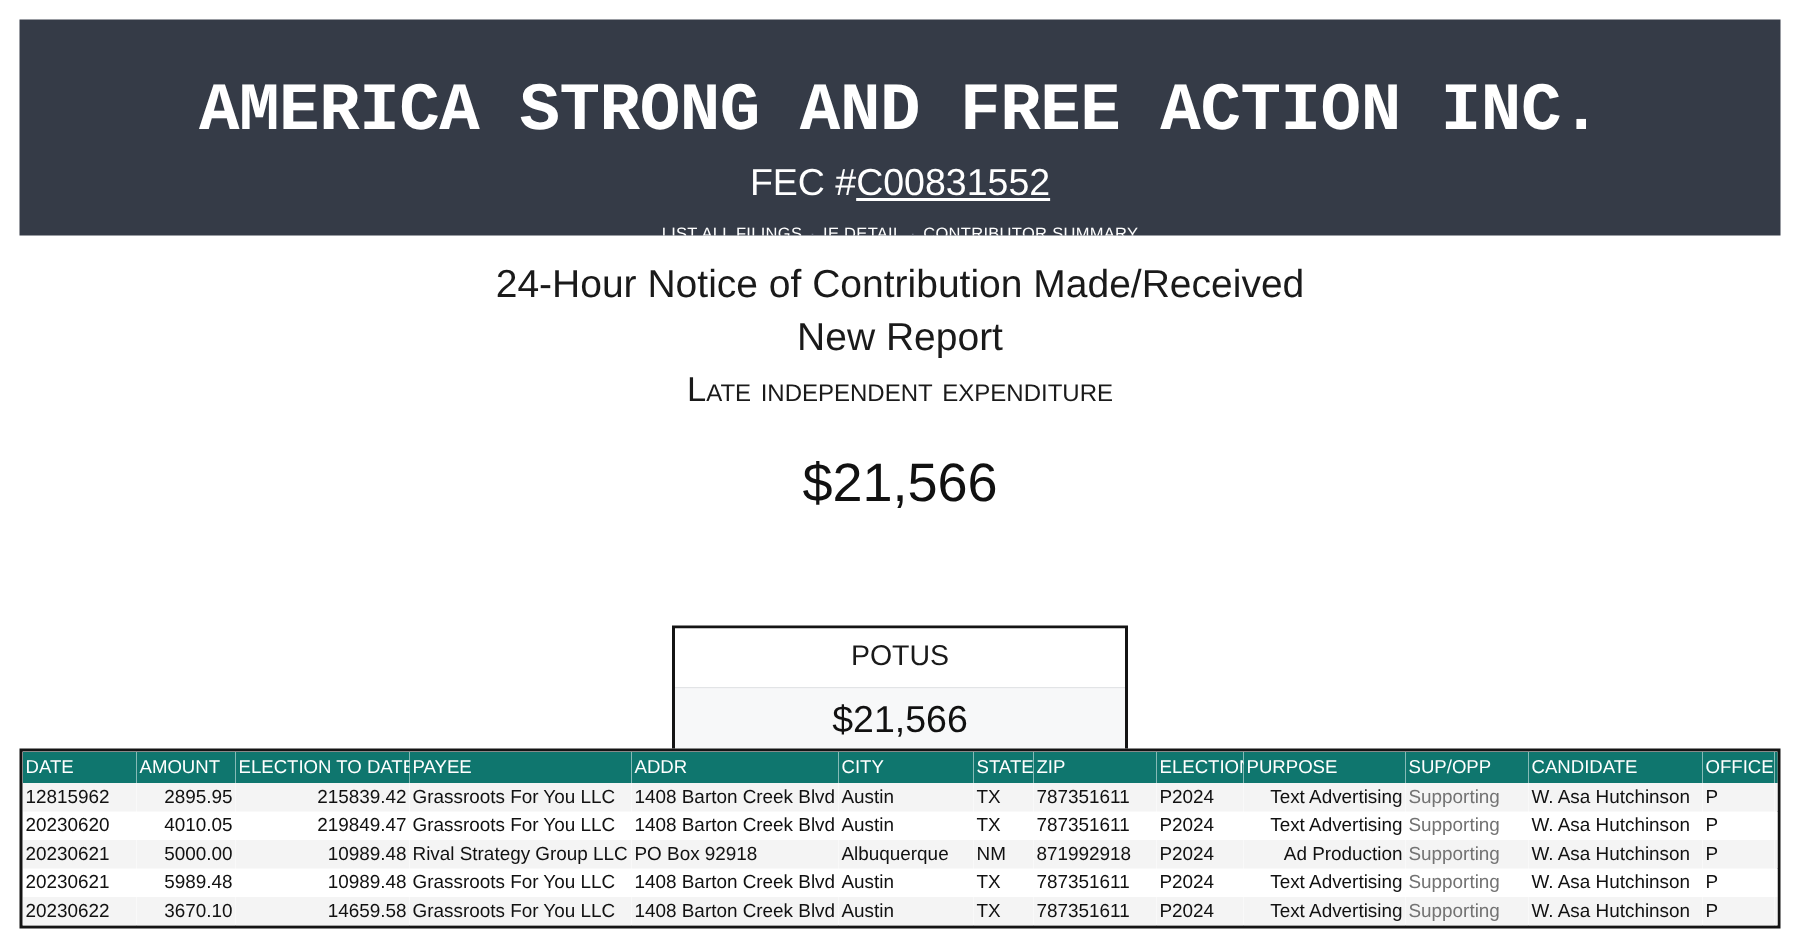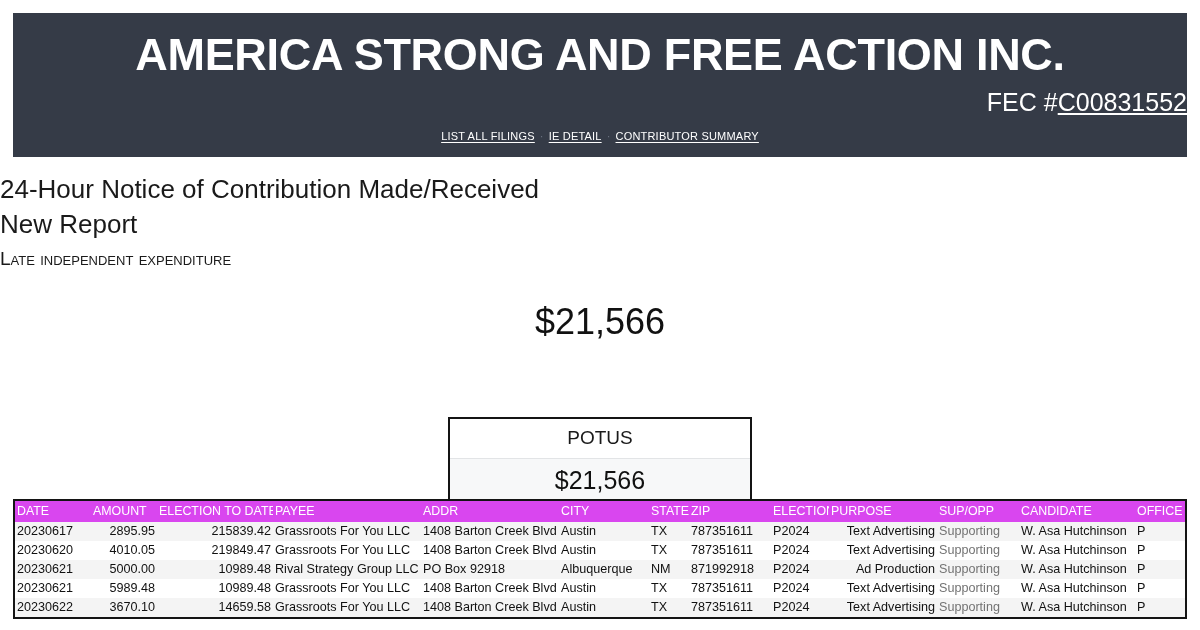--- a/index.html
+++ b/index.html
@@ -29,38 +29,37 @@
     top: 13px;
     width: 1174px;
     height: 144px;
     background: #353b47;
     box-sizing: border-box;
     text-align: center;
     overflow: hidden;
   }
   .org-name {
     margin: 0;
-    padding-top: 16px;
+    padding-top: 36px;
     font-size: 45px;
     line-height: 52px;
     font-weight: 700;
     letter-spacing: -0.3px;
     color: #ffffff;
-    font-family: Liberation Sans, sans-serif;
+    font-family: Liberation Mono, monospace;
     white-space: nowrap;
   }
   .fec-line {
     margin: 0;
     padding-top: 6px;
     font-size: 25px;
     line-height: 30px;
     color: #ffffff;
     font-weight: 400;
     white-space: nowrap;
-    text-align: right;
   }
   .fec-line .fec-id {
     color: #ffffff;
     text-decoration: underline;
     text-underline-offset: 2px;
   }
   .navlinks {
     margin: 0;
     padding-top: 12px;
     font-size: 11px;
@@ -81,36 +80,36 @@
     color: #6b7280;
     text-decoration: none;
   }
 
   
   .report-block {
     position: absolute;
     left: 0;
     top: 172px;
     width: 1200px;
-    text-align: left;
+    text-align: center;
   }
   .rpt-line1 {
     font-size: 26px;
     line-height: 35px;
     color: #1a1a1a;
     font-weight: 400;
   }
   .rpt-line2 {
     font-size: 26px;
     line-height: 35px;
     color: #1a1a1a;
     font-weight: 400;
   }
   .rpt-line3 {
-    font-size: 19px;
+    font-size: 23px;
     line-height: 34px;
     color: #1a1a1a;
     font-weight: 400;
     font-variant: small-caps;
     text-transform: lowercase;
   }
   .rpt-line3::first-letter { text-transform: none; }
 
   
   .total-block {
@@ -189,21 +188,21 @@
     overflow: hidden;
   }
   table.ie-table {
     border-collapse: collapse;
     width: 100%;
     table-layout: fixed;
     font-size: 12.6px;
     line-height: 17px;
   }
   table.ie-table thead th {
-    background: #d946ef;
+    background: #0f766e;
     color: #ffffff;
     font-weight: 400;
     font-size: 12.4px;
     line-height: 18px;
     padding: 1px 2px 2px 2px;
     text-align: left;
     white-space: nowrap;
     overflow: hidden;
   }
   table.ie-table tbody td {
@@ -283,21 +282,21 @@
           <th class="c-purp">PURPOSE</th>
           <th class="c-supopp">SUP/OPP</th>
           <th class="c-cand">CANDIDATE</th>
           <th class="c-office">OFFICE</th>
           <th class="c-state2">STATE</th>
 
         </tr>
       </thead>
       <tbody id="ie-table-body">
           <tr>
-            <td class="c-date">20230617</td>
+            <td class="c-date">12815962</td>
             <td class="c-amount">2895.95</td>
             <td class="c-etd">215839.42</td>
             <td class="c-payee">Grassroots For You LLC</td>
             <td class="c-addr">1408 Barton Creek Blvd</td>
             <td class="c-city">Austin</td>
             <td class="c-state">TX</td>
             <td class="c-zip">787351611</td>
             <td class="c-elec">P2024</td>
             <td class="c-purp">Text Advertising</td>
             <td class="c-supopp"><span class="sup-yes">Supporting</span></td>

